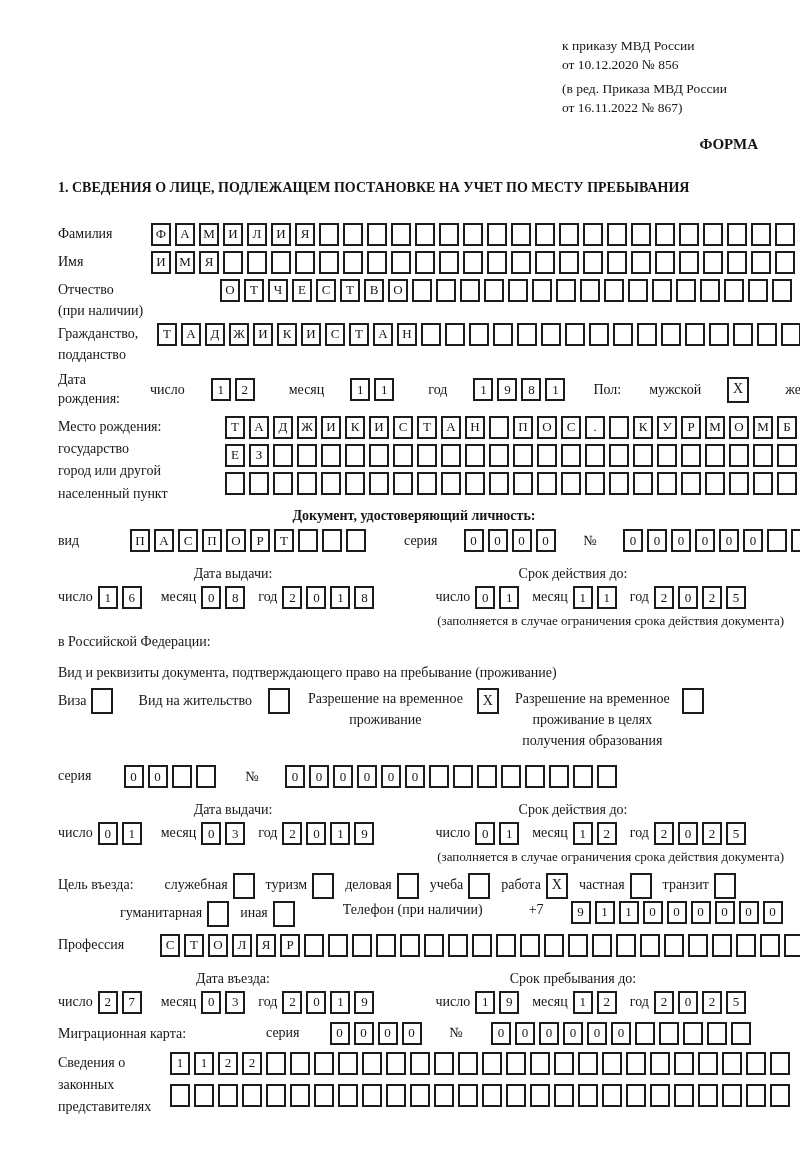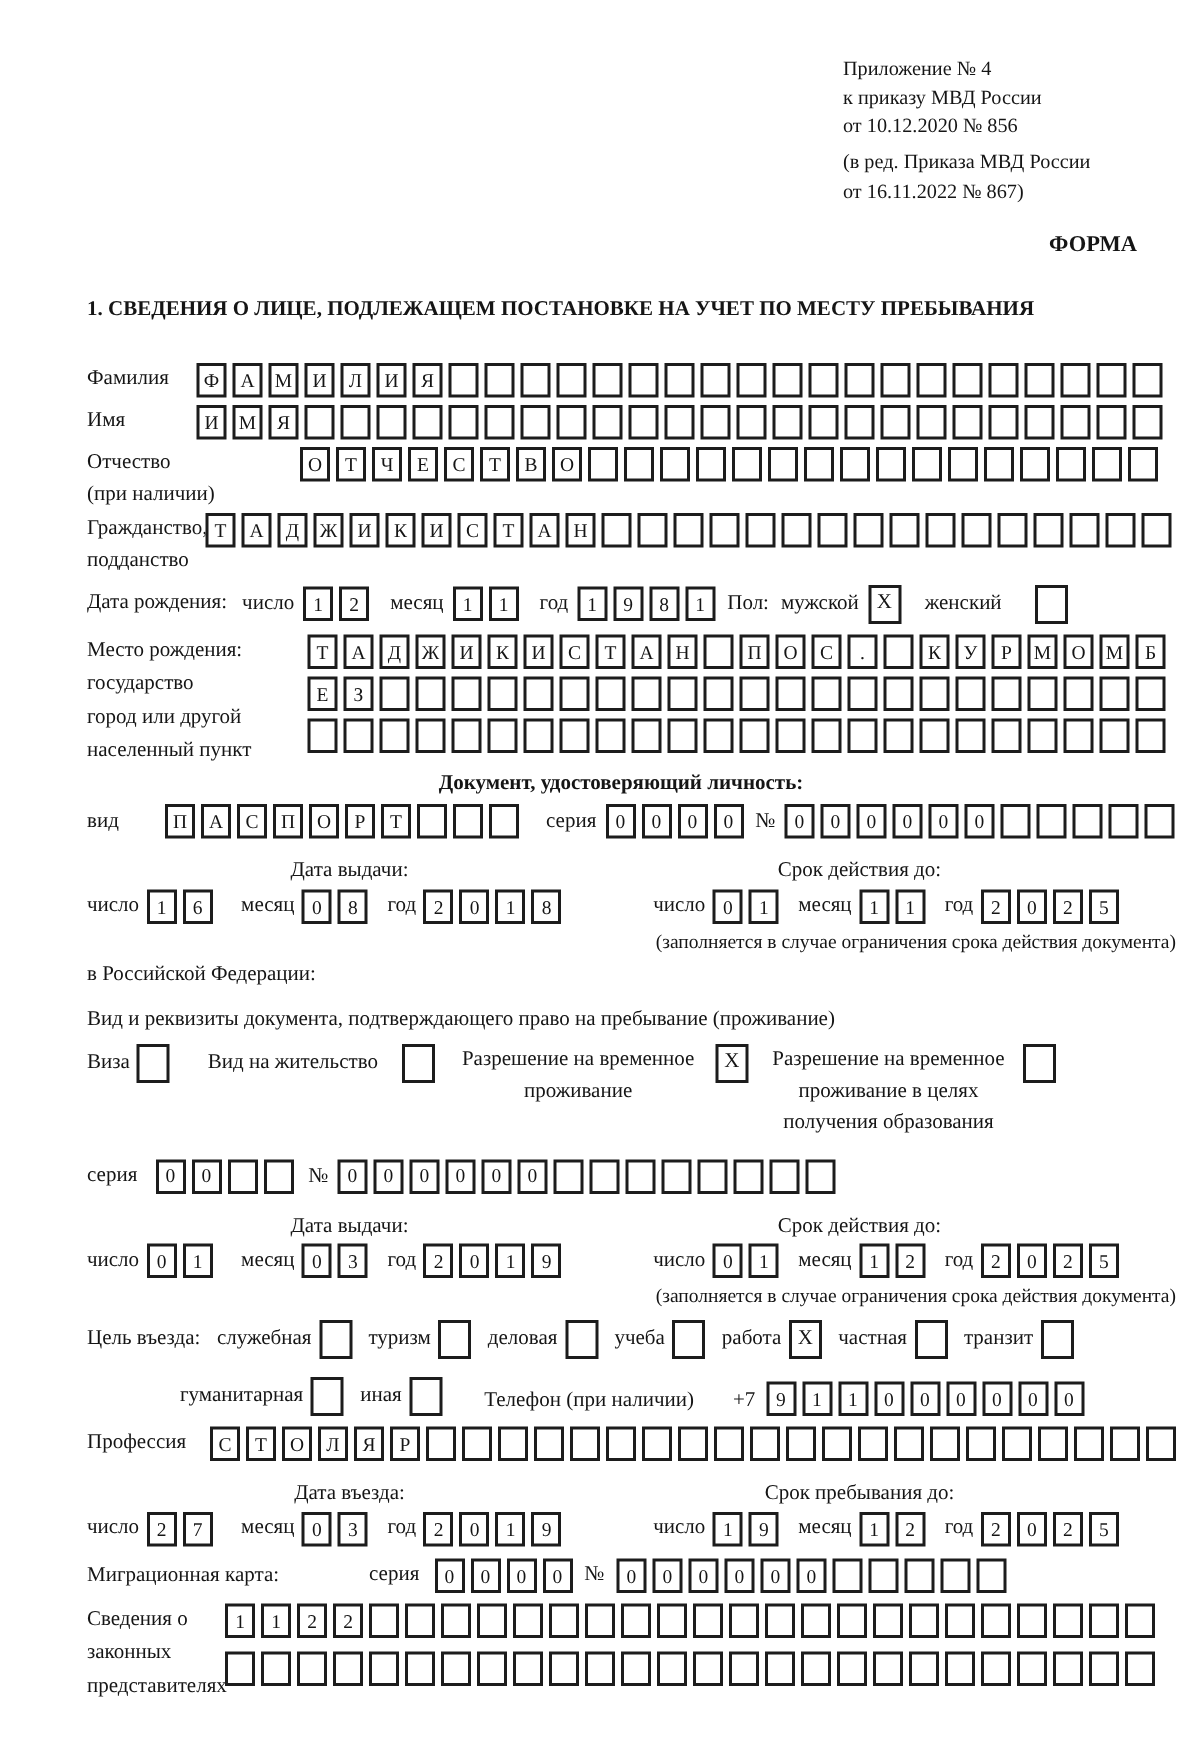--- a/index.html
+++ b/index.html
@@ -8,21 +8,21 @@
     padding:36px 10px 0 58px;position:relative;background:#fff;
     font-family:"Liberation Serif","DejaVu Serif",serif;
     color:#151515;font-size:14px;line-height:1.35;
   }
   .hdr{margin-left:504px;width:230px;font-size:13.5px;line-height:1.42;}
   .hdr-sub{margin-top:5px;}
   .forma{font-weight:bold;text-align:right;padding-right:32px;margin-top:16px;font-size:15px;}
   .title{text-align:center;font-weight:bold;font-size:15px;margin-top:13px;line-height:1.55;padding-right:10px;}
   .blank-line{display:inline-block;width:56px;height:12px;border-bottom:2px solid #3a3a3a;margin-left:10px;}
   .sec{font-weight:bold;font-size:14px;margin-top:25px;}
-  .row{display:flex;align-items:flex-start;margin-top:5px;}
+  .row{display:flex;align-items:flex-start;margin-top:5px;gap:20px;}
   .lbl{flex:none;line-height:1.5;}
   .w73{width:73px}.w79{width:79px}.w142{width:142px}.w147{width:147px}
   .w52{width:52px}.w82{width:82px}.w92{width:92px}.w170{width:170px}
   .boxes{display:flex;flex:none;flex-wrap:nowrap;}
   .bx{flex:none;width:20px;height:23px;box-sizing:border-box;border:2px solid #1c1c1c;
       margin-right:4px;display:flex;align-items:center;justify-content:center;
       font-size:13px;background:#fff;}
   .cb{flex:none;width:22px;height:26px;box-sizing:border-box;border:2px solid #1c1c1c;
       display:inline-flex;align-items:center;justify-content:center;font-size:14px;background:#fff;}
   .stack .boxes{margin-bottom:5px;}
@@ -44,21 +44,20 @@
   .sex-lbl{margin:0 8px 0 10px;line-height:26px;}
   .opts{display:flex;align-items:center;flex-wrap:nowrap;}
   .opts .opt-lbl{margin:0 5px 0 11px;}
 </style>
 </head>
 <body>
 
 <div class="page">
 
   <div class="hdr">
-    <div>Приложение № 4</div>
     <div>к приказу МВД России</div>
     <div>от 10.12.2020 № 856</div>
     <div class="hdr-sub">
       <div>(в ред. Приказа МВД России</div>
       <div>от 16.11.2022 № 867)</div>
     </div>
   </div>
 
   <div class="forma">ФОРМА</div>
 
@@ -508,21 +507,21 @@
         <span class="opt-lbl">учеба</span>
         <span class="cb"></span>
         <span class="opt-lbl">работа</span>
         <span class="cb">X</span>
         <span class="opt-lbl">частная</span>
         <span class="cb"></span>
         <span class="opt-lbl">транзит</span>
         <span class="cb"></span>
       </div>
   </div>
-  <div class="row" style="margin-top:12px;align-items:flex-end;padding-left:62px">
+  <div class="row" style="margin-top:2px;align-items:flex-start;padding-left:62px">
     <div class="opts" style="margin-left:-11px">
         <span class="opt-lbl">гуманитарная</span>
         <span class="cb"></span>
         <span class="opt-lbl">иная</span>
         <span class="cb"></span>
       </div>
     <span style="margin-left:28px">Телефон (при наличии)</span>
     <span style="margin-left:26px;margin-right:7px">+7</span>
     <div class="boxes">
         <div class="bx">9</div>

